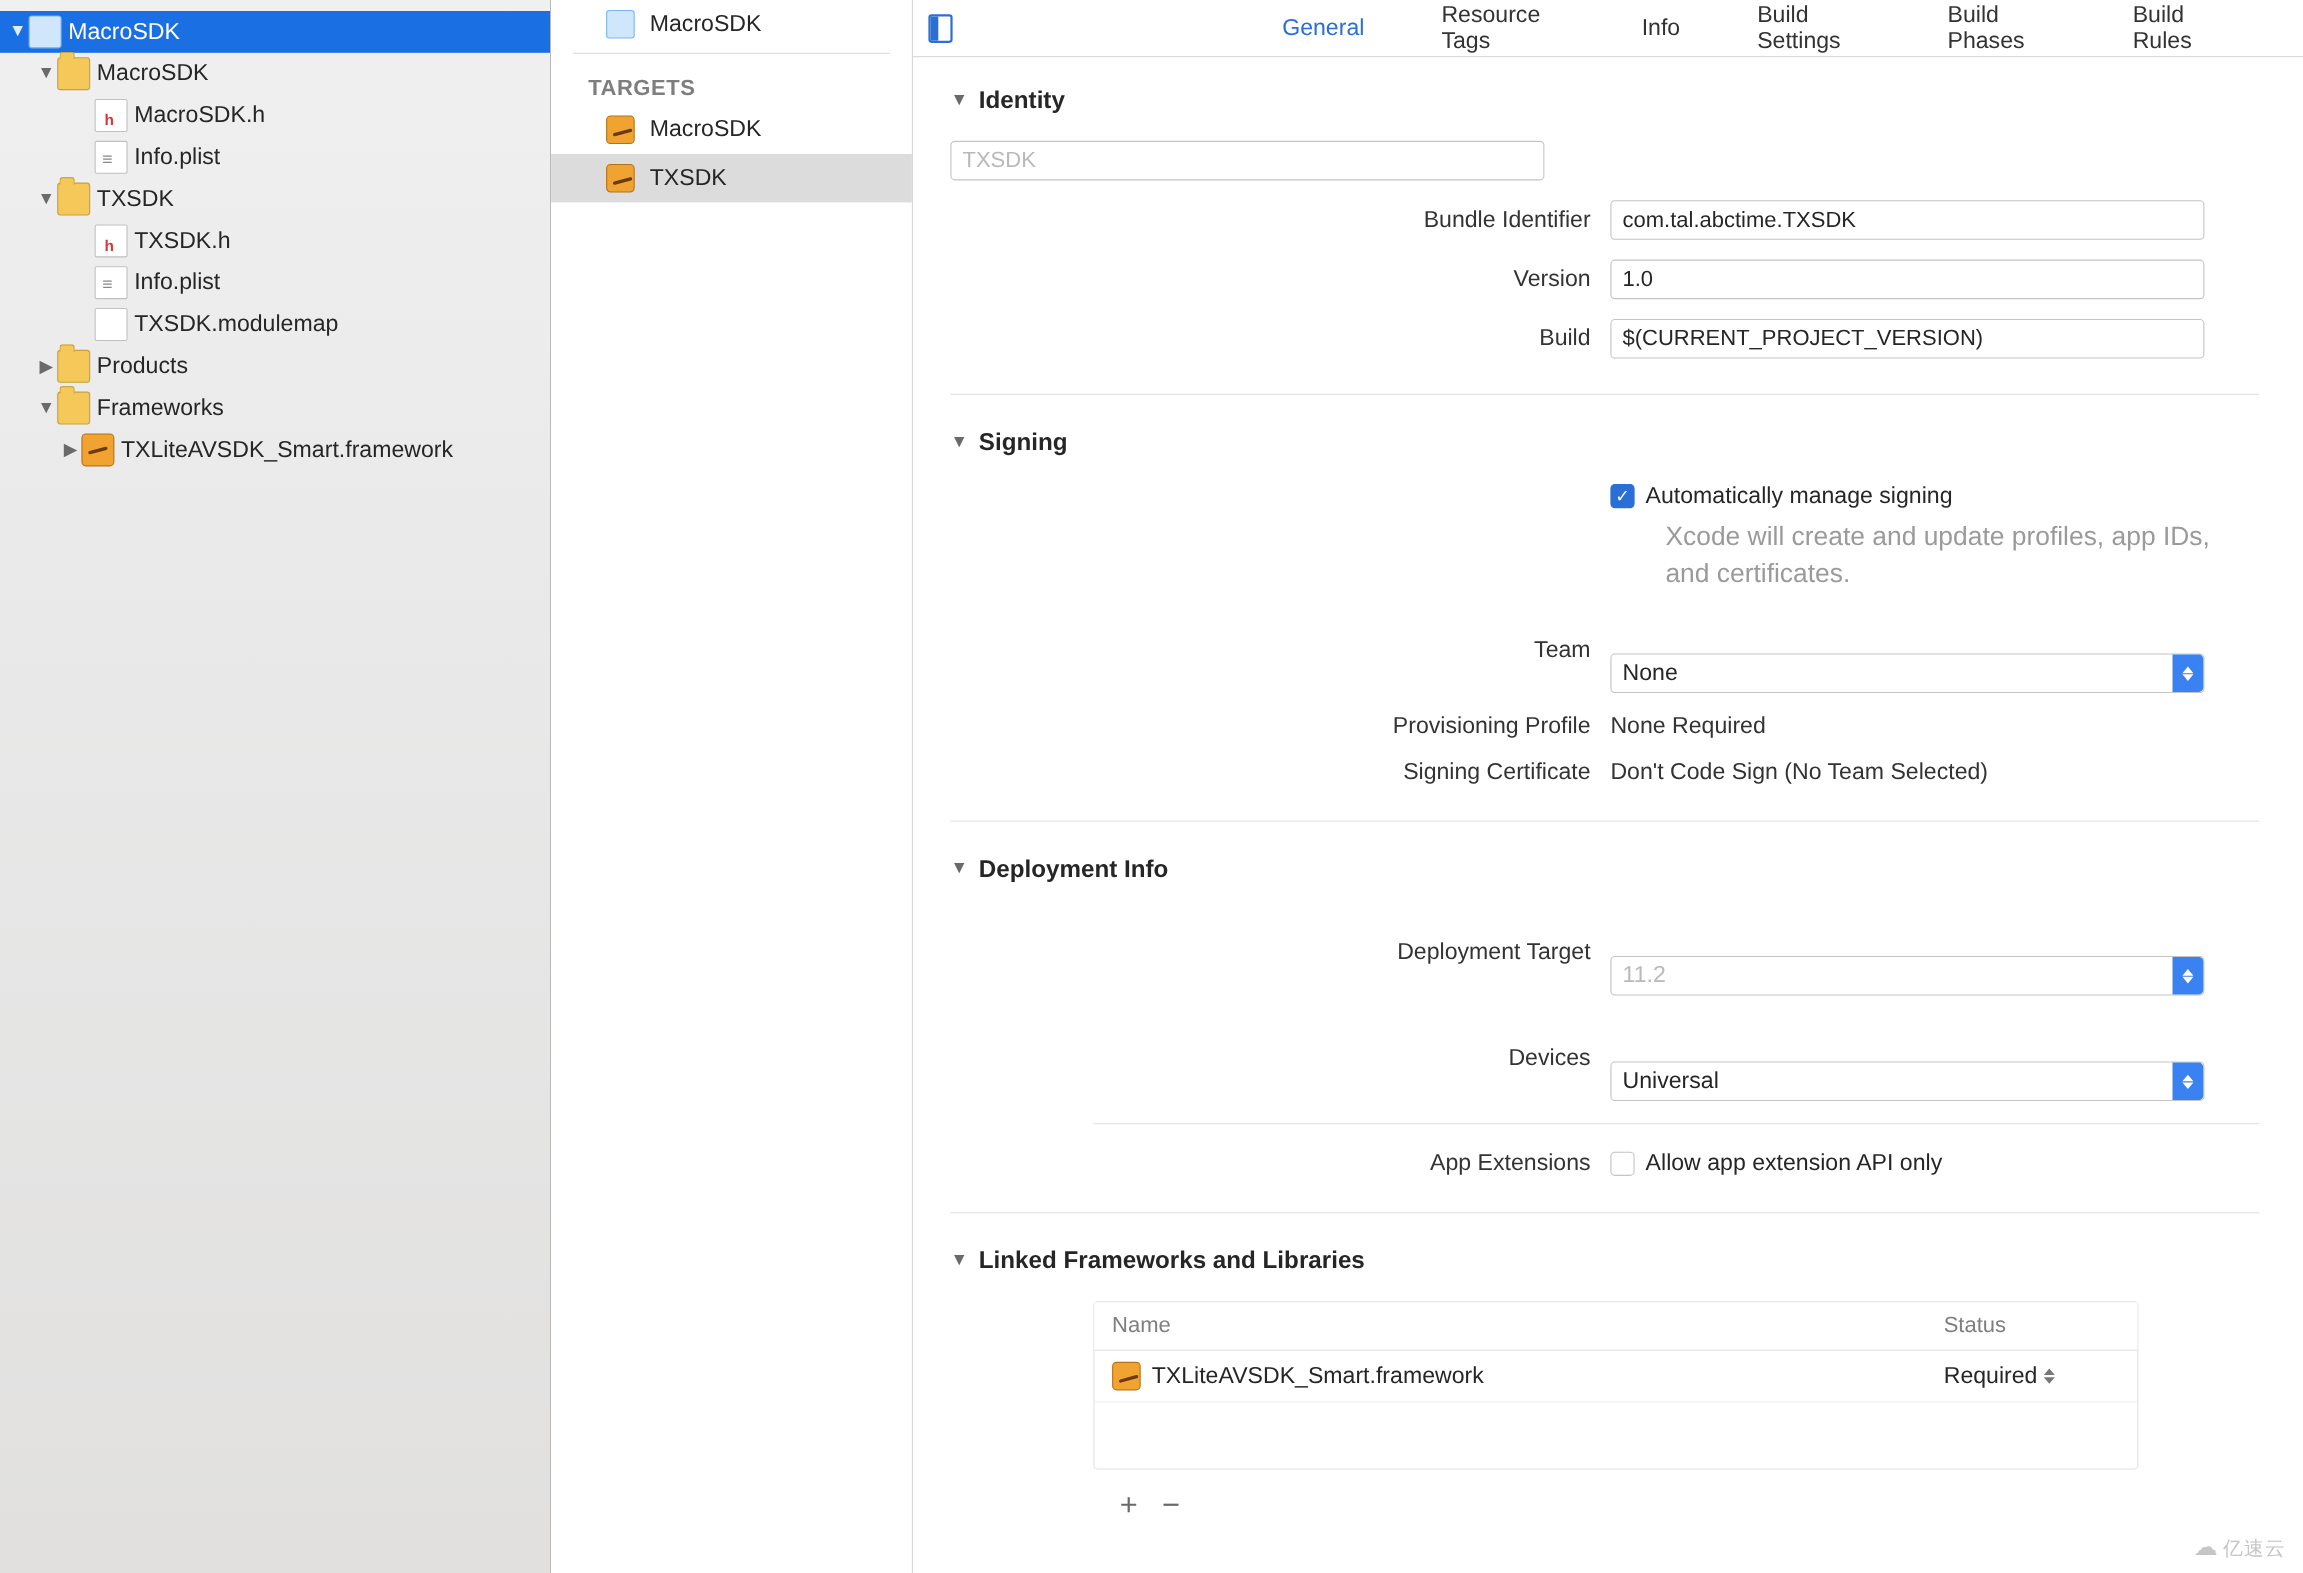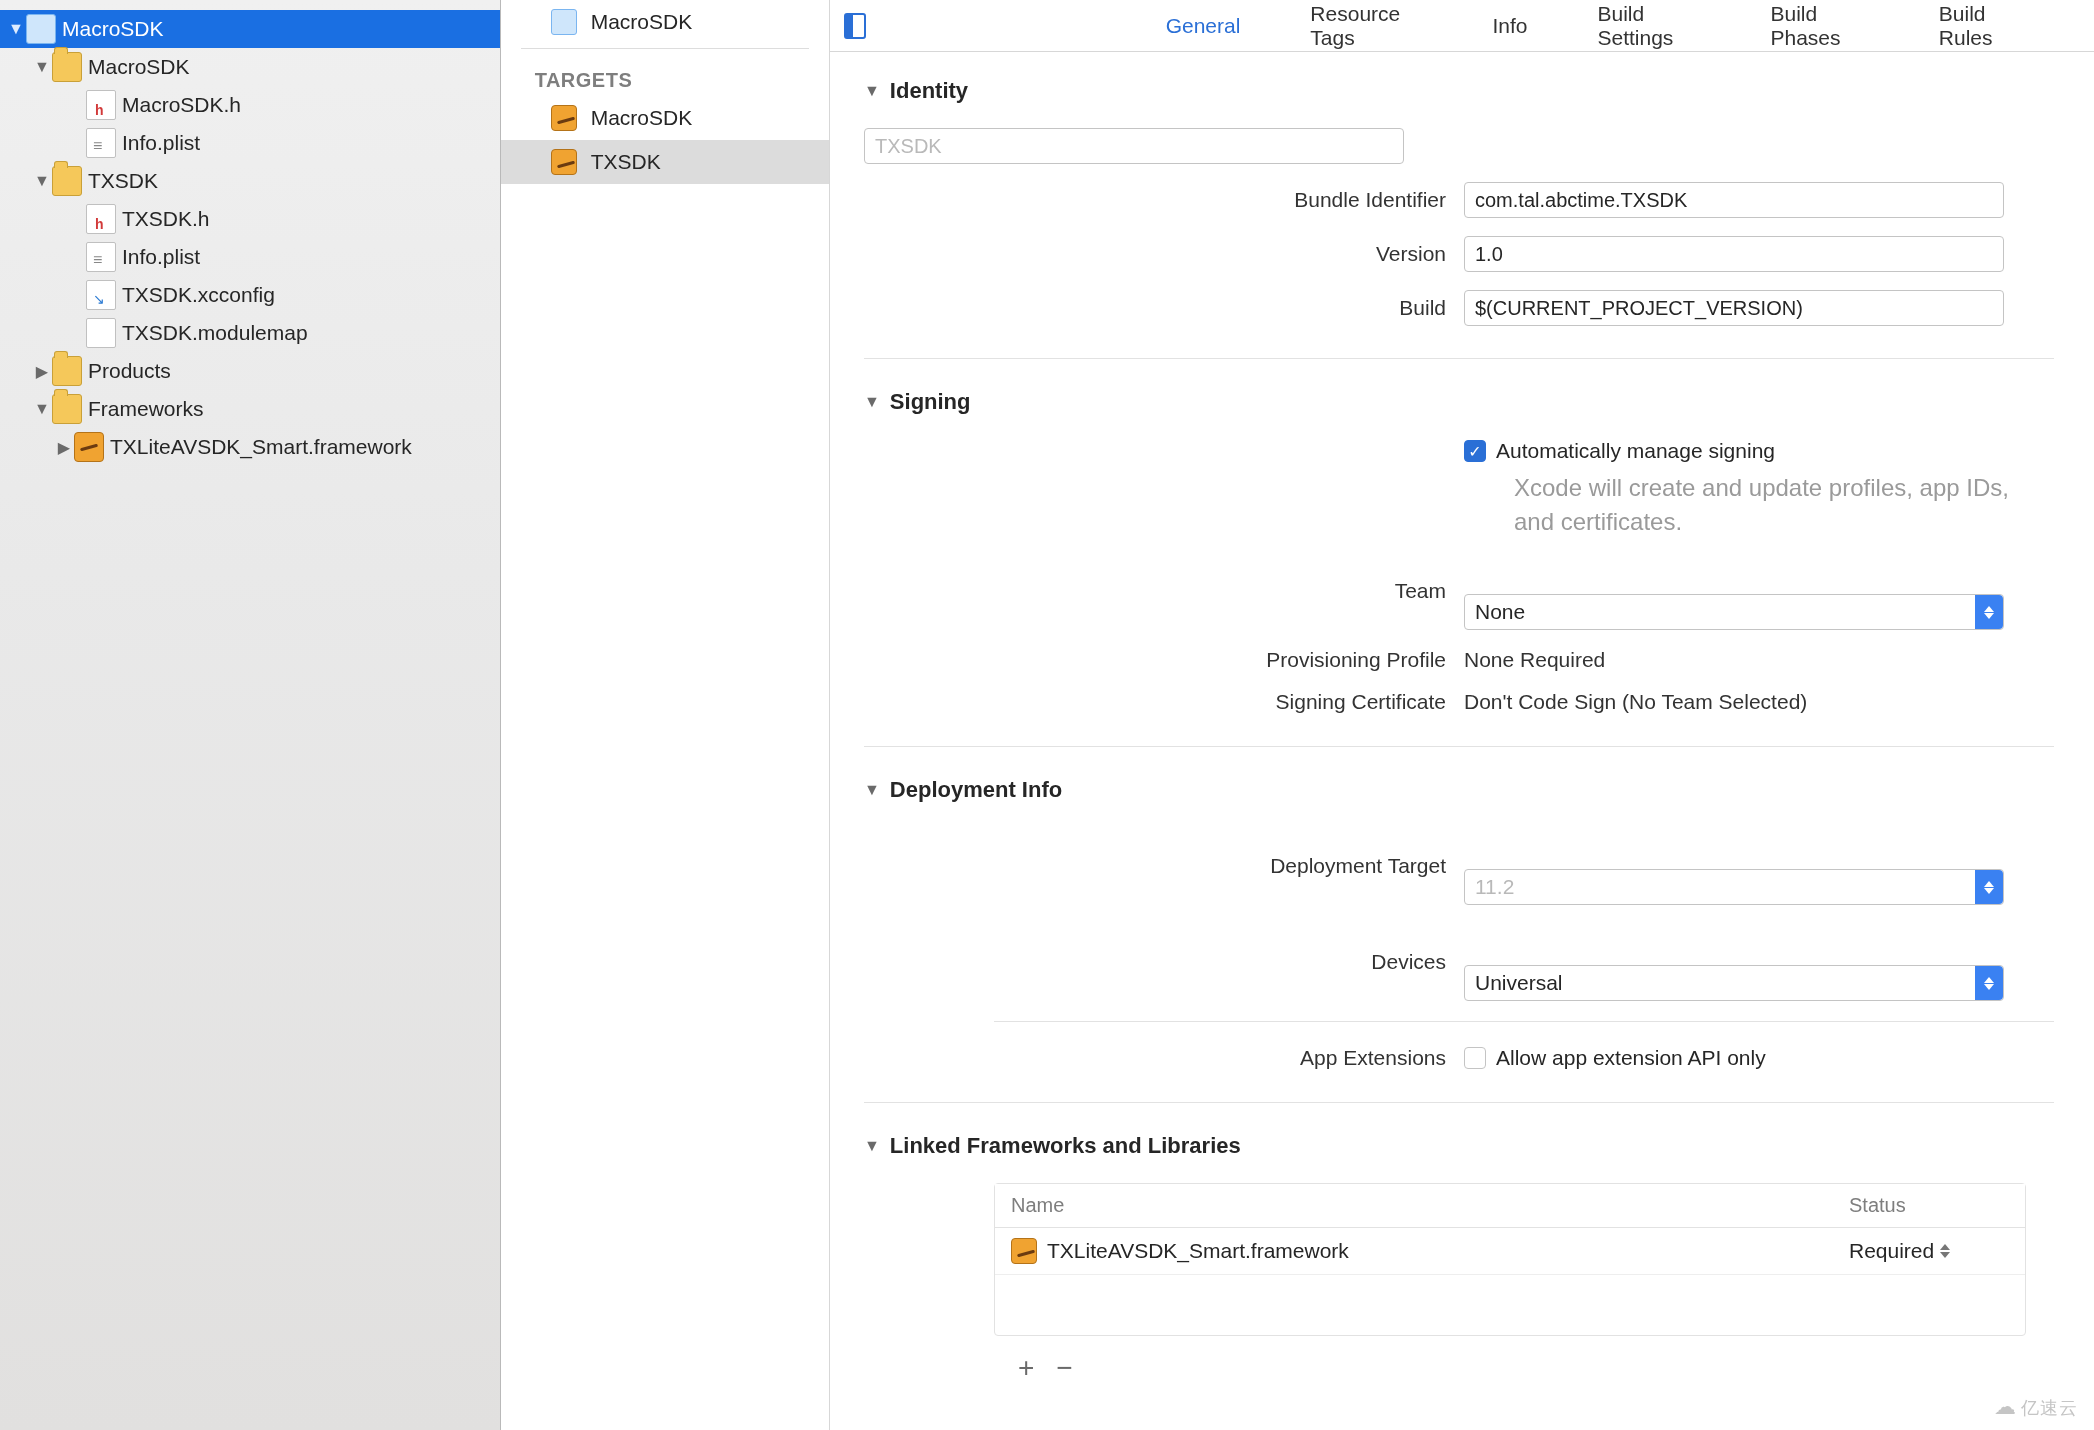--- a/index.html
+++ b/index.html
@@ -51,21 +51,21 @@
 .sel-combo { width:540px; height:36px; border:1px solid #c4c4c4; border-radius:4px; background:#fff; display:flex; align-items:center; justify-content:space-between; padding-left:10px; cursor:pointer;margin-top:42px;}
 .sel-arrow { width:28px; height:34px; background:#3a81f2; border-radius:0 4px 4px 0; display:flex; flex-direction:column; align-items:center; justify-content:center; gap:1px;}
 .sel-arrow:before{content:"";border-left:5px solid transparent;border-right:5px solid transparent;border-bottom:6px solid #fff;}
 .sel-arrow:after{content:"";border-left:5px solid transparent;border-right:5px solid transparent;border-top:6px solid #fff;}
 .static-val { color:#333; }
 .sub { font-size:24px; color:#9a9a9a; margin-left:650px; width:540px; line-height:1.4; margin-top:-10px; margin-bottom:14px;}
 .chk { width:22px; height:22px; border:1px solid #c4c4c4; border-radius:4px; margin-right:10px; display:inline-flex; align-items:center; justify-content:center; cursor:pointer;}
 .chk.on { background:#2a6fd6; border-color:#2a6fd6; color:#fff; font-size:16px;}
 .chk-wrap { display:flex; align-items:center;}
 
-.table { border:1px solid #e2e2e2; border-radius:4px; margin-left:130px; width:1032px;}
+.table { border:1px solid #e2e2e2; border-radius:4px; margin-left:130px; width:950px;}
 .thead { display:flex; background:#fff; border-bottom:1px solid #e2e2e2; padding:10px 16px;}
 .th-name { flex:1; color:#7e7e7e; font-size:20px;}
 .th-status{ width:160px; color:#7e7e7e; font-size:20px;}
 .trow { display:flex; align-items:center; padding:10px 16px; border-bottom:1px solid #eee; }
 .trow .tool-icon{ width:26px; height:26px; margin-right:10px;}
 .trow-name{ flex:1;}
 .trow-status{ width:160px; display:flex; align-items:center; gap:6px;}
 .updn:before{content:"";display:block;border-left:5px solid transparent;border-right:5px solid transparent;border-bottom:6px solid #777;margin-bottom:2px;}
 .updn:after{content:"";display:block;border-left:5px solid transparent;border-right:5px solid transparent;border-top:6px solid #777;}
 .tbl-btns { display:flex; gap:22px; padding:16px 0 0 24px; color:#6a6a6a; font-size:28px;}
@@ -112,25 +112,20 @@
       <span class="file-icon h"></span>
       <span>TXSDK.h</span>
     </div>
     <div class="nav-row pad2">
       <span class="tri"></span>
       <span class="file-icon plist"></span>
       <span>Info.plist</span>
     </div>
     <div class="nav-row pad2">
       <span class="tri"></span>
-      <span class="file-icon xc"></span>
-      <span>TXSDK.xcconfig</span>
-    </div>
-    <div class="nav-row pad2">
-      <span class="tri"></span>
       <span class="file-icon"></span>
       <span>TXSDK.modulemap</span>
     </div>
 
     <div class="nav-row pad1">
       <span class="tri">▶</span>
       <span class="folder-icon"></span>
       <span>Products</span>
     </div>
     <div class="nav-row pad1">

